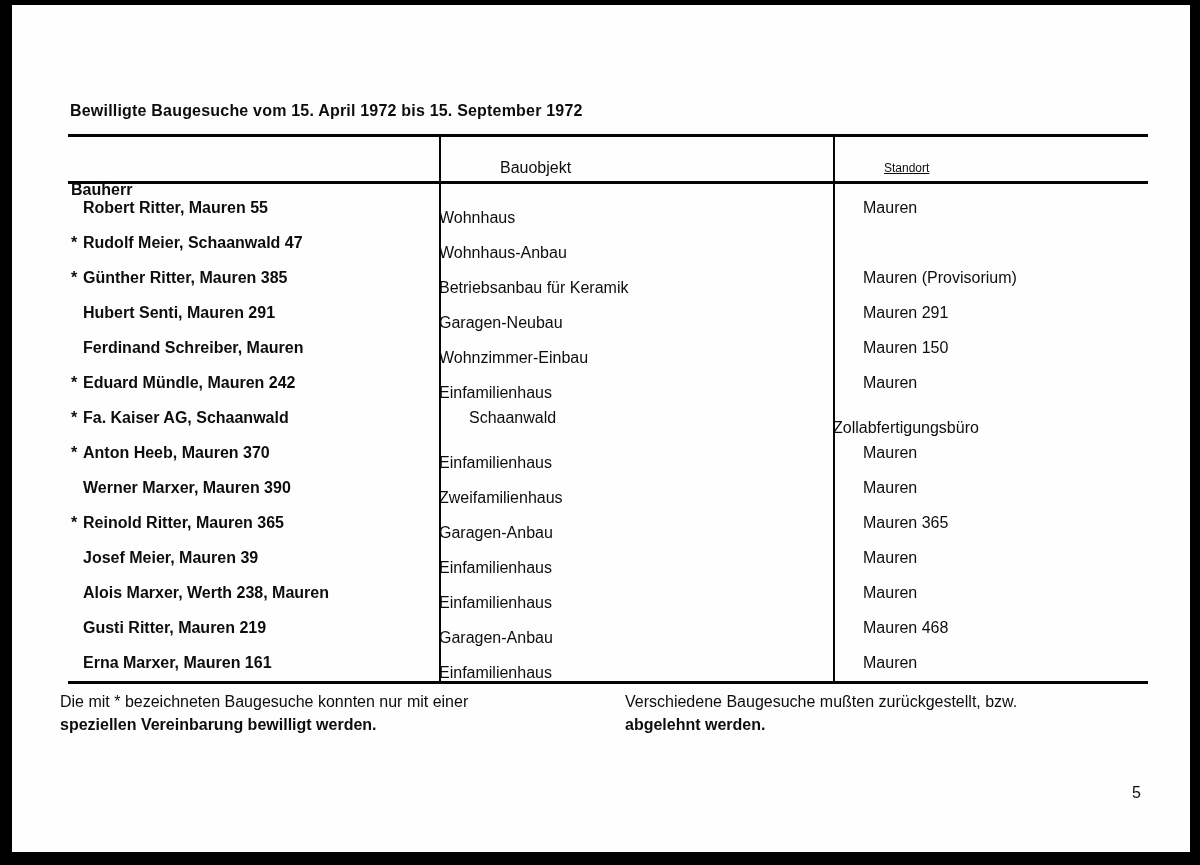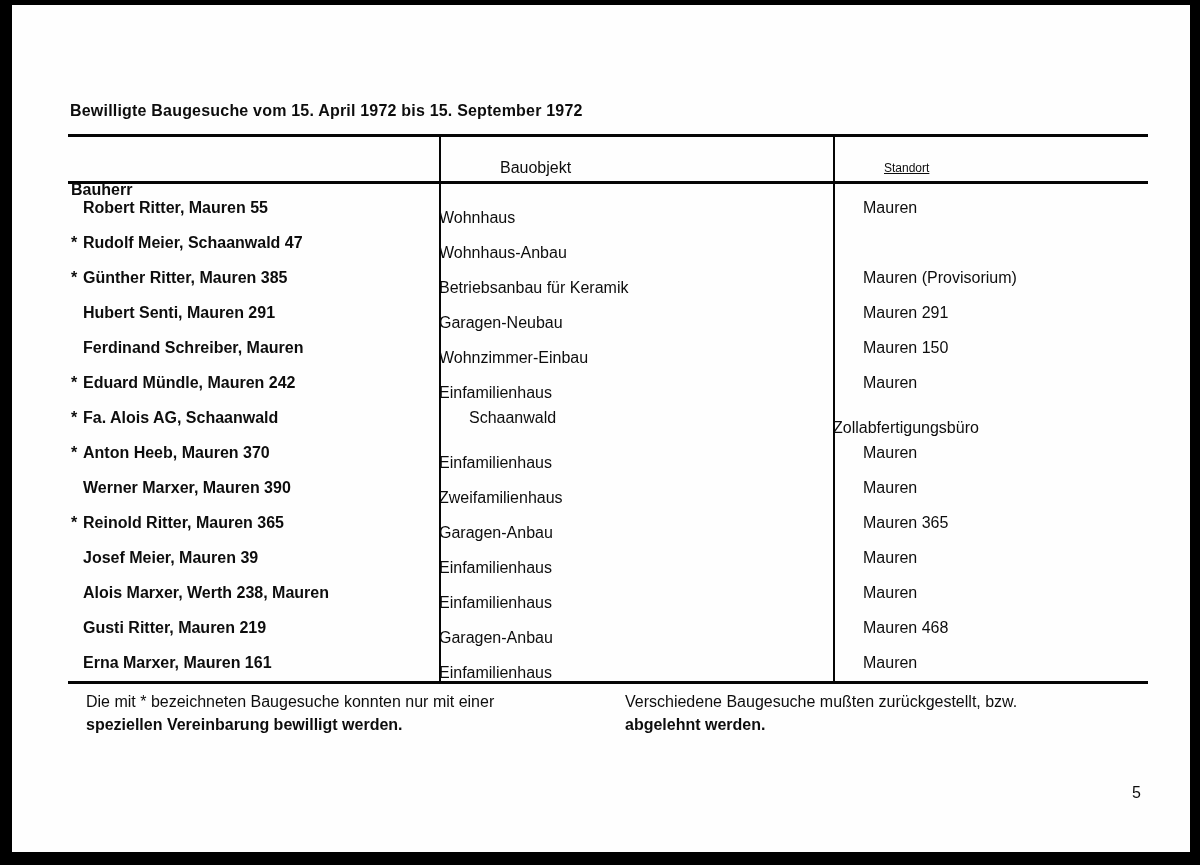--- a/index.html
+++ b/index.html
@@ -29,21 +29,21 @@
   .trow{display:grid;grid-template-columns:371px 394px 315px;height:35px;align-items:center;font-size:16px;}
   .cell{white-space:nowrap;overflow:visible;}
   .c1{display:flex;align-items:center;padding-left:3px;font-weight:bold;}
   .ast{display:inline-block;width:12px;flex:0 0 12px;font-weight:bold;}
   .c2{margin-top:20px;}
   .c3{padding-left:30px;}
   .vline{position:absolute;top:0;width:2px;height:550px;background:#050505;}
   .vline.v1{left:371px;}
   .vline.v2{left:765px;}
   .footnote{position:absolute;top:690px;font-size:16px;line-height:23px;}
-  .footnote.left{left:86px;width:522px;}
+  .footnote.left{left:60px;width:522px;}
   .footnote.right{left:625px;width:523px;}
   .fn-line1{text-align:justify;text-align-last:justify;white-space:nowrap;}
   .fn-line1::after{content:"";display:inline-block;width:100%;}
   .fn-line2{text-align:left;font-weight:bold;}
   .page-number{position:absolute;left:1132px;top:784px;font-size:16px;}
 </style>
 </head>
 <body>
 
 <div class="scan-frame"></div>
@@ -108,21 +108,21 @@
       <span class="ast">*</span>
       <span>Eduard Mündle, Mauren 242</span>
     </div>
     <div class="cell c2">Einfamilienhaus</div>
     <div class="cell c3">Mauren</div>
   </div>
 
   <div class="trow">
     <div class="cell c1">
       <span class="ast">*</span>
-      <span>Fa. Alois AG, Schaanwald</span>
+      <span>Fa. Kaiser AG, Schaanwald</span>
     </div>
     <div class="cell c3">Schaanwald</div>
     <div class="cell c2">Zollabfertigungsbüro</div>
   </div>
 
   <div class="trow">
     <div class="cell c1">
       <span class="ast">*</span>
       <span>Anton Heeb, Mauren 370</span>
     </div>

